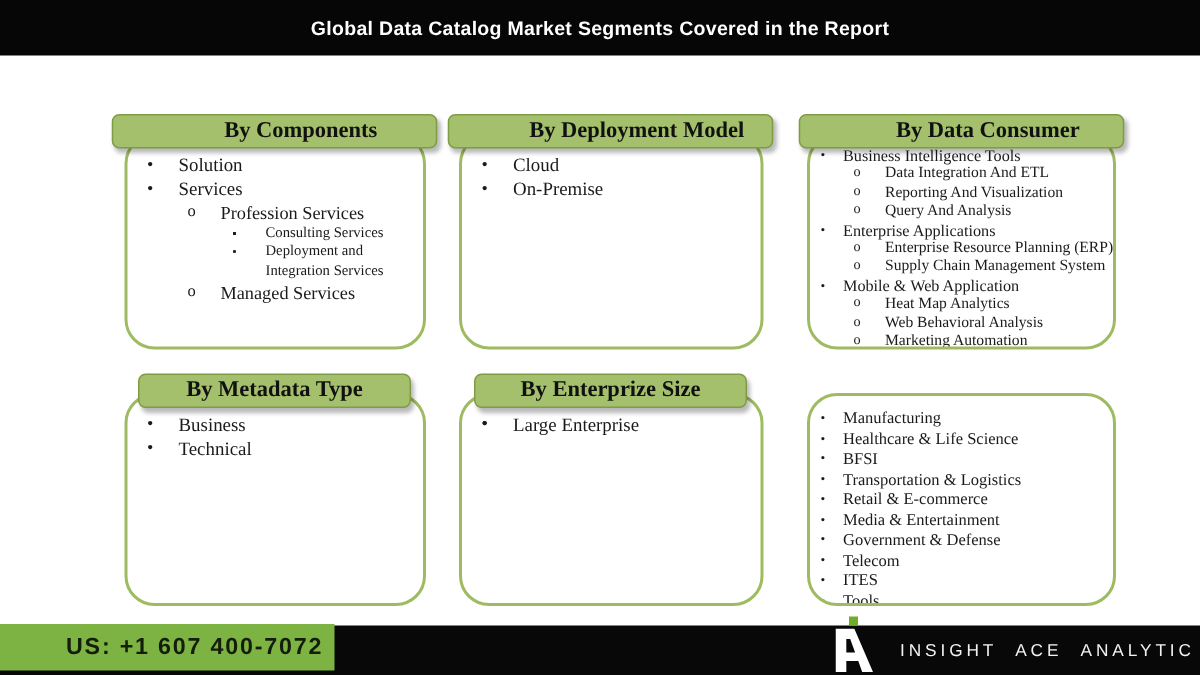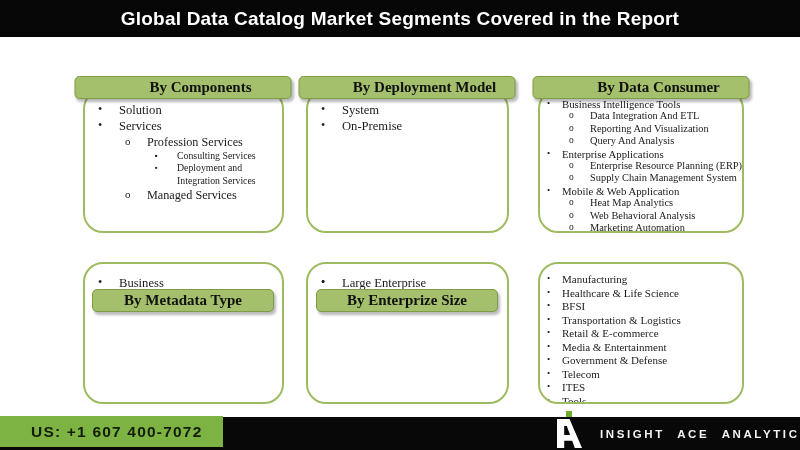--- a/index.html
+++ b/index.html
@@ -8,21 +8,21 @@
     font-family:"Liberation Serif",serif;overflow:hidden;
   }
 
   
   .titlebar{
     position:absolute;left:0;top:0;width:800px;height:37px;background:#060606;
     display:flex;align-items:center;justify-content:center;
   }
   .titlebar .title{
     color:#ffffff;font-family:"Liberation Sans",sans-serif;font-weight:bold;
-    font-size:19px;letter-spacing:.2px;white-space:nowrap;
+    font-size:13px;letter-spacing:.2px;white-space:nowrap;
   }
 
   
   .box{
     position:absolute;background:#ffffff;border:2.5px solid #9fbb61;
     border-radius:20px;box-sizing:border-box;overflow:hidden;
   }
   .col1{left:83px;width:201px;}
   .col2{left:306px;width:203px;}
   .col3{left:538px;width:206px;}
@@ -30,21 +30,21 @@
   .row2{top:262px;height:142px;}
 
   .tab{
     position:absolute;left:50%;transform:translateX(-50%);z-index:5;
     background:#a5c06c;border:1px solid #7e9b45;border-radius:5px;
     min-width:156px;padding:1px 12px;text-align:center;white-space:nowrap;
     box-shadow:2px 3px 3px rgba(0,0,0,.28);
     font-weight:bold;font-size:15px;color:#111;line-height:19px;
   }
   .tab-row1{top:76px;padding-left:47px;}
-  .tab-row2{top:249px;margin-top:40px;}
+  .tab-row2{top:249px;}
   .tab-c1{left:183px;}
   .tab-c2{left:407px;}
   .tab-c3{left:641px;}
   .tab span{transform:none;}
 
   
   .items{list-style:none;margin:0;padding:11px 4px 0 0;color:#1a1a1a;}
   .items li{position:relative;}
   .lvl1{padding-left:34px;font-size:12.6px;line-height:16px;}
   .lvl1 .bullet{position:absolute;left:13px;top:-1px;font-size:12px;}
@@ -62,31 +62,31 @@
   .compact .lvl1 .bullet{left:7px;top:-1px;font-size:9px;}
   .compact .lvl2{padding-left:50px;font-size:10.4px;line-height:12.4px;white-space:nowrap;}
   .compact .lvl2 .bullet{left:29px;top:-1px;font-size:9.5px;}
   .vert .items{padding-top:9px;}
   .vert .lvl1{line-height:13.5px;font-size:11px;}
 
   
   .footerbar{position:absolute;left:0;top:417px;width:800px;height:33px;background:#080808;}
   .phonebox{
     position:absolute;left:0;top:416px;width:223px;height:31px;background:#7cb342;
-    display:flex;align-items:center;box-sizing:border-box;padding-left:31px;
+    display:flex;align-items:center;box-sizing:border-box;padding-left:44px;
   }
   .phonebox .phone{
     font-family:"Liberation Sans",sans-serif;font-weight:bold;font-size:15.5px;
     color:#141d0a;letter-spacing:1.2px;white-space:nowrap;
   }
   .logo-dot{position:absolute;left:566px;top:411px;width:6px;height:6px;background:#6fae2c;}
   .logo-a{position:absolute;left:557px;top:419px;width:25px;height:29px;}
   .brand{
     position:absolute;left:600px;top:417px;height:33px;display:flex;align-items:center;
-    font-family:"Liberation Sans",sans-serif;font-weight:bold;font-size:11.5px;
+    font-family:"Liberation Sans",sans-serif;font-weight:normal;font-size:11.5px;
     color:#f2f2f2;letter-spacing:2.6px;word-spacing:7px;white-space:nowrap;
   }
 </style>
 </head>
 <body>
 
 <div id="canvas">
 
   <div class="titlebar">
     <div class="title">Global Data Catalog Market Segments Covered in the Report</div>
@@ -104,21 +104,21 @@
         <li class="lvl1"><span class="bullet">•</span><span class="txt">Services</span></li>
         <li class="lvl2"><span class="bullet">o</span><span class="txt">Profession Services</span></li>
         <li class="lvl3"><span class="bullet">▪</span></li>
         <li class="lvl3"><span class="bullet">▪</span><span class="txt">Consulting Services</span></li>
         <li class="lvl3"><span class="bullet">▪</span><span class="txt">Deployment and Integration Services</span></li>
         <li class="lvl2"><span class="bullet">o</span><span class="txt">Managed Services</span></li>
       </ul>
   </div>
   <div class="box col2 row1">
     <ul class="items">
-        <li class="lvl1"><span class="bullet">•</span><span class="txt">System</span></li>
+        <li class="lvl1"><span class="bullet">•</span><span class="txt">Cloud</span></li>
         <li class="lvl1"><span class="bullet">•</span><span class="txt">On-Premise</span></li>
       </ul>
   </div>
   <div class="box col3 row1 compact">
     <ul class="items">
         <li class="lvl1"><span class="bullet">•</span><span class="txt">Business Intelligence Tools</span></li>
         <li class="lvl2"><span class="bullet">o</span><span class="txt">Data Integration And ETL</span></li>
         <li class="lvl2"><span class="bullet">o</span><span class="txt">Reporting And Visualization</span></li>
         <li class="lvl2"><span class="bullet">o</span><span class="txt">Query And Analysis</span></li>
         <li class="lvl1"><span class="bullet">•</span><span class="txt">Enterprise Applications</span></li>

